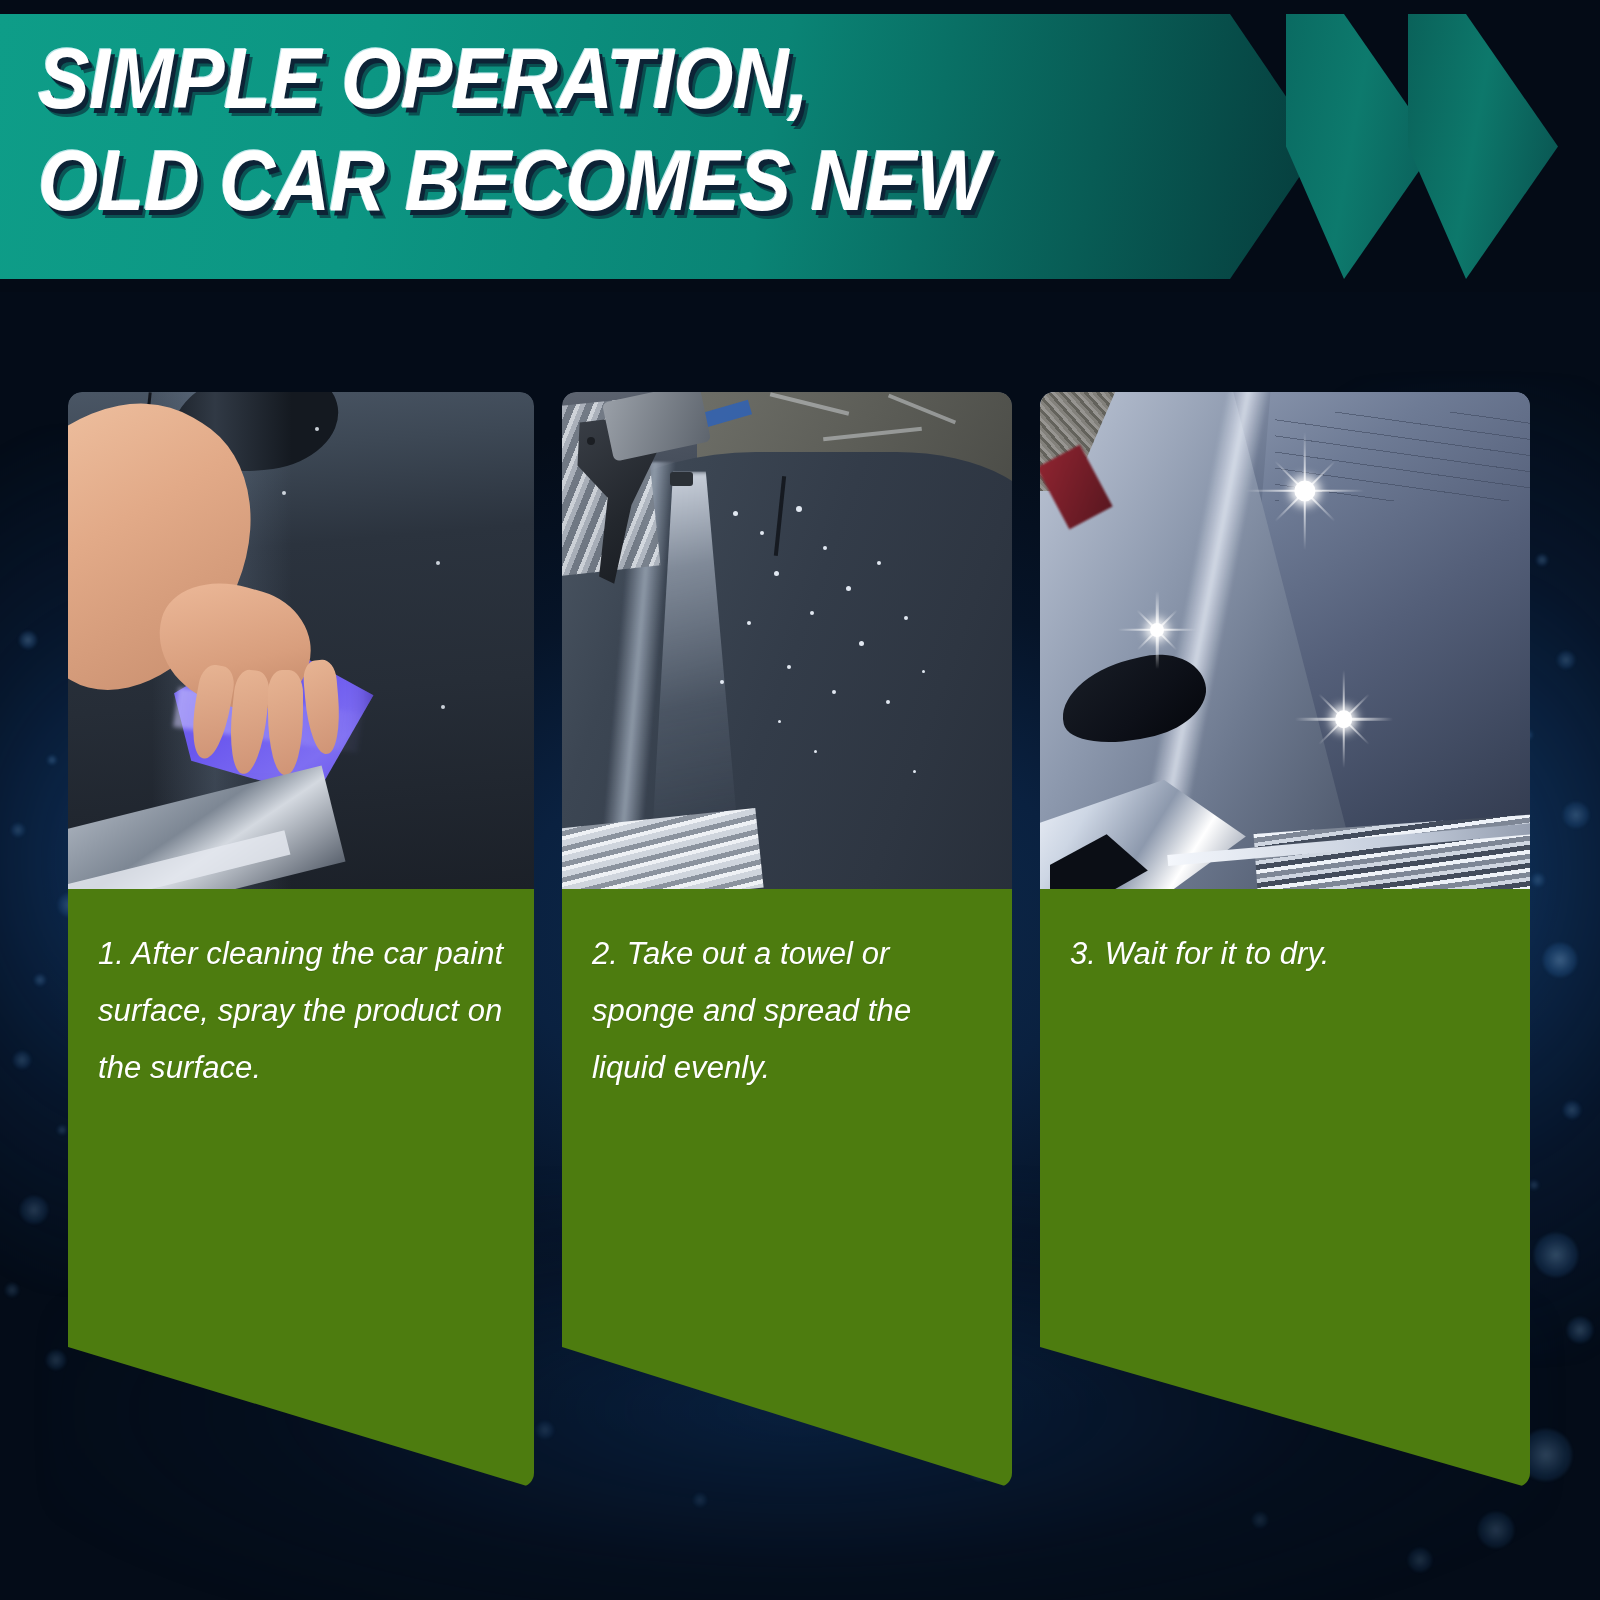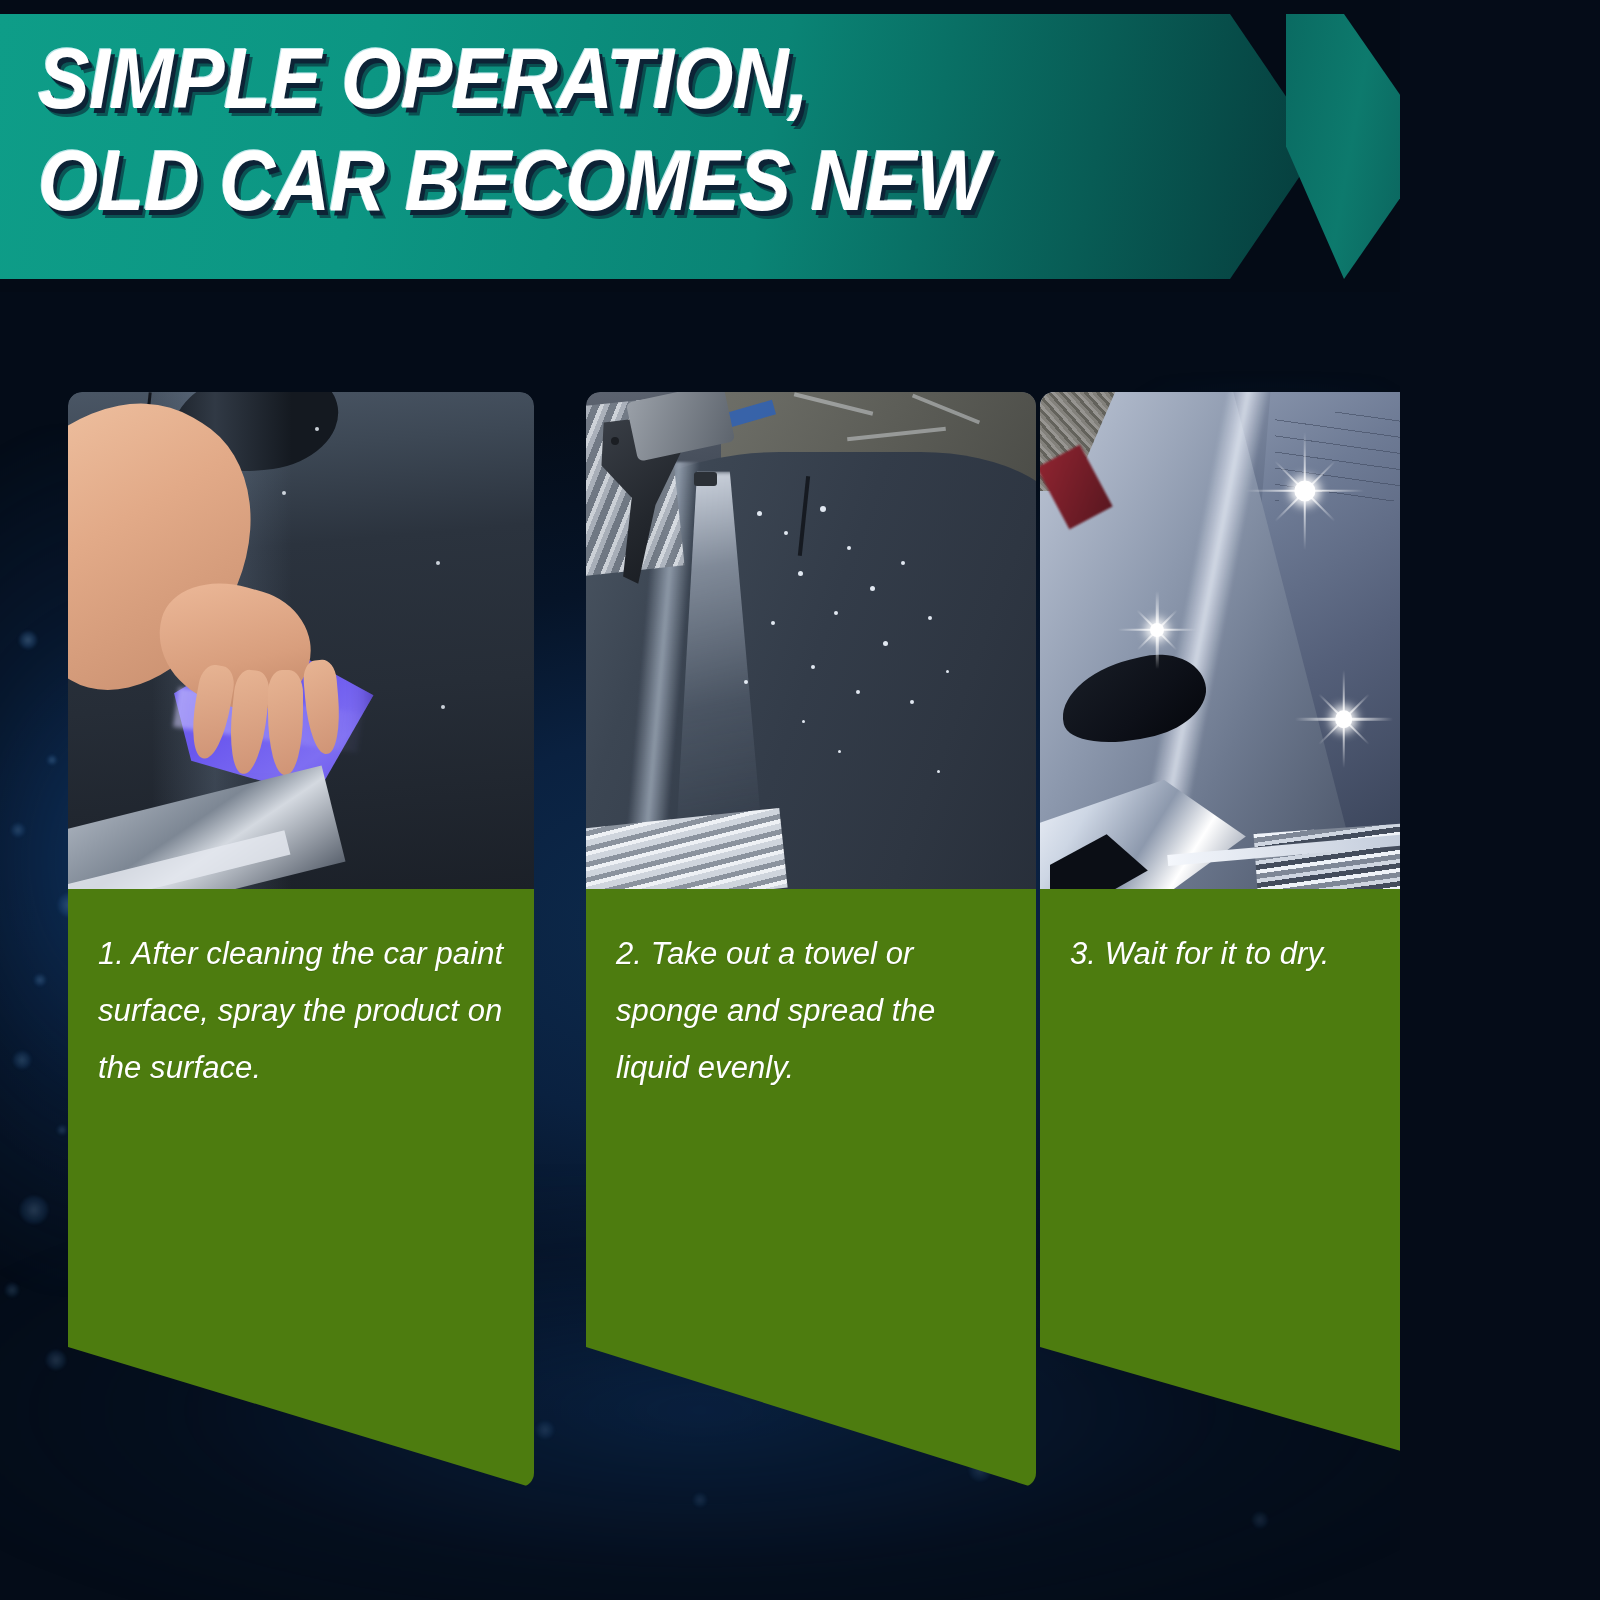--- a/index.html
+++ b/index.html
@@ -3,21 +3,21 @@
 <meta charset="utf-8">
 <style>
   html,body{margin:0;padding:0;}
   body{
     width:1600px;height:1600px;
     background:#050c18;
     font-family:"Liberation Sans", sans-serif;
     overflow:hidden;
     position:relative;
   }
-  #stage{position:absolute;inset:0;width:1400px;height:1600px;overflow:hidden;}
+  #stage{position:absolute;inset:0;width:1600px;height:1600px;overflow:hidden;}
 
   
   .bg-base{
     position:absolute;inset:0;
     background:
       radial-gradient(ellipse 760px 520px at 50% 58%, #0d2b4d 0%, #0a2140 38%, #061428 66%, #040c18 100%),
       linear-gradient(180deg,#040b16 0%,#061226 30%,#061429 70%,#03070f 100%);
   }
   .bg-glow-l{
     position:absolute;left:-180px;top:430px;width:620px;height:860px;
@@ -98,21 +98,21 @@
     font-size:31px;
     line-height:57px;
     padding:36px 28px 0 30px;
     letter-spacing:.1px;
     text-shadow:0 1px 1px rgba(0,0,0,.12);
   }
 
   
   .card.c1{left:68px;width:466px;height:1095px;
     clip-path:polygon(0 0,466px 0,466px 1090px,462px 1095px,0 955px);}
-  .card.c2{left:586px;width:450px;height:1095px;
+  .card.c2{left:562px;width:450px;height:1095px;
     clip-path:polygon(0 0,450px 0,450px 1090px,446px 1095px,0 955px);}
   .card.c3{left:1040px;width:490px;height:1095px;
     clip-path:polygon(0 0,490px 0,490px 1090px,486px 1095px,0 955px);}
 
   
   .p1{position:absolute;inset:0;background:
       linear-gradient(175deg,#4a5665 0%,#3d4855 14%,#2b333e 32%,#262d37 60%,#1b2028 100%);}
   .p1 .pan-sheen{position:absolute;left:18%;top:0;width:30%;height:100%;
       background:linear-gradient(90deg,rgba(160,180,205,0) 0%,rgba(150,172,200,.22) 45%,rgba(150,172,200,0) 100%);}
   .p1 .dark-blob{position:absolute;left:22%;top:-4%;width:36%;height:20%;

